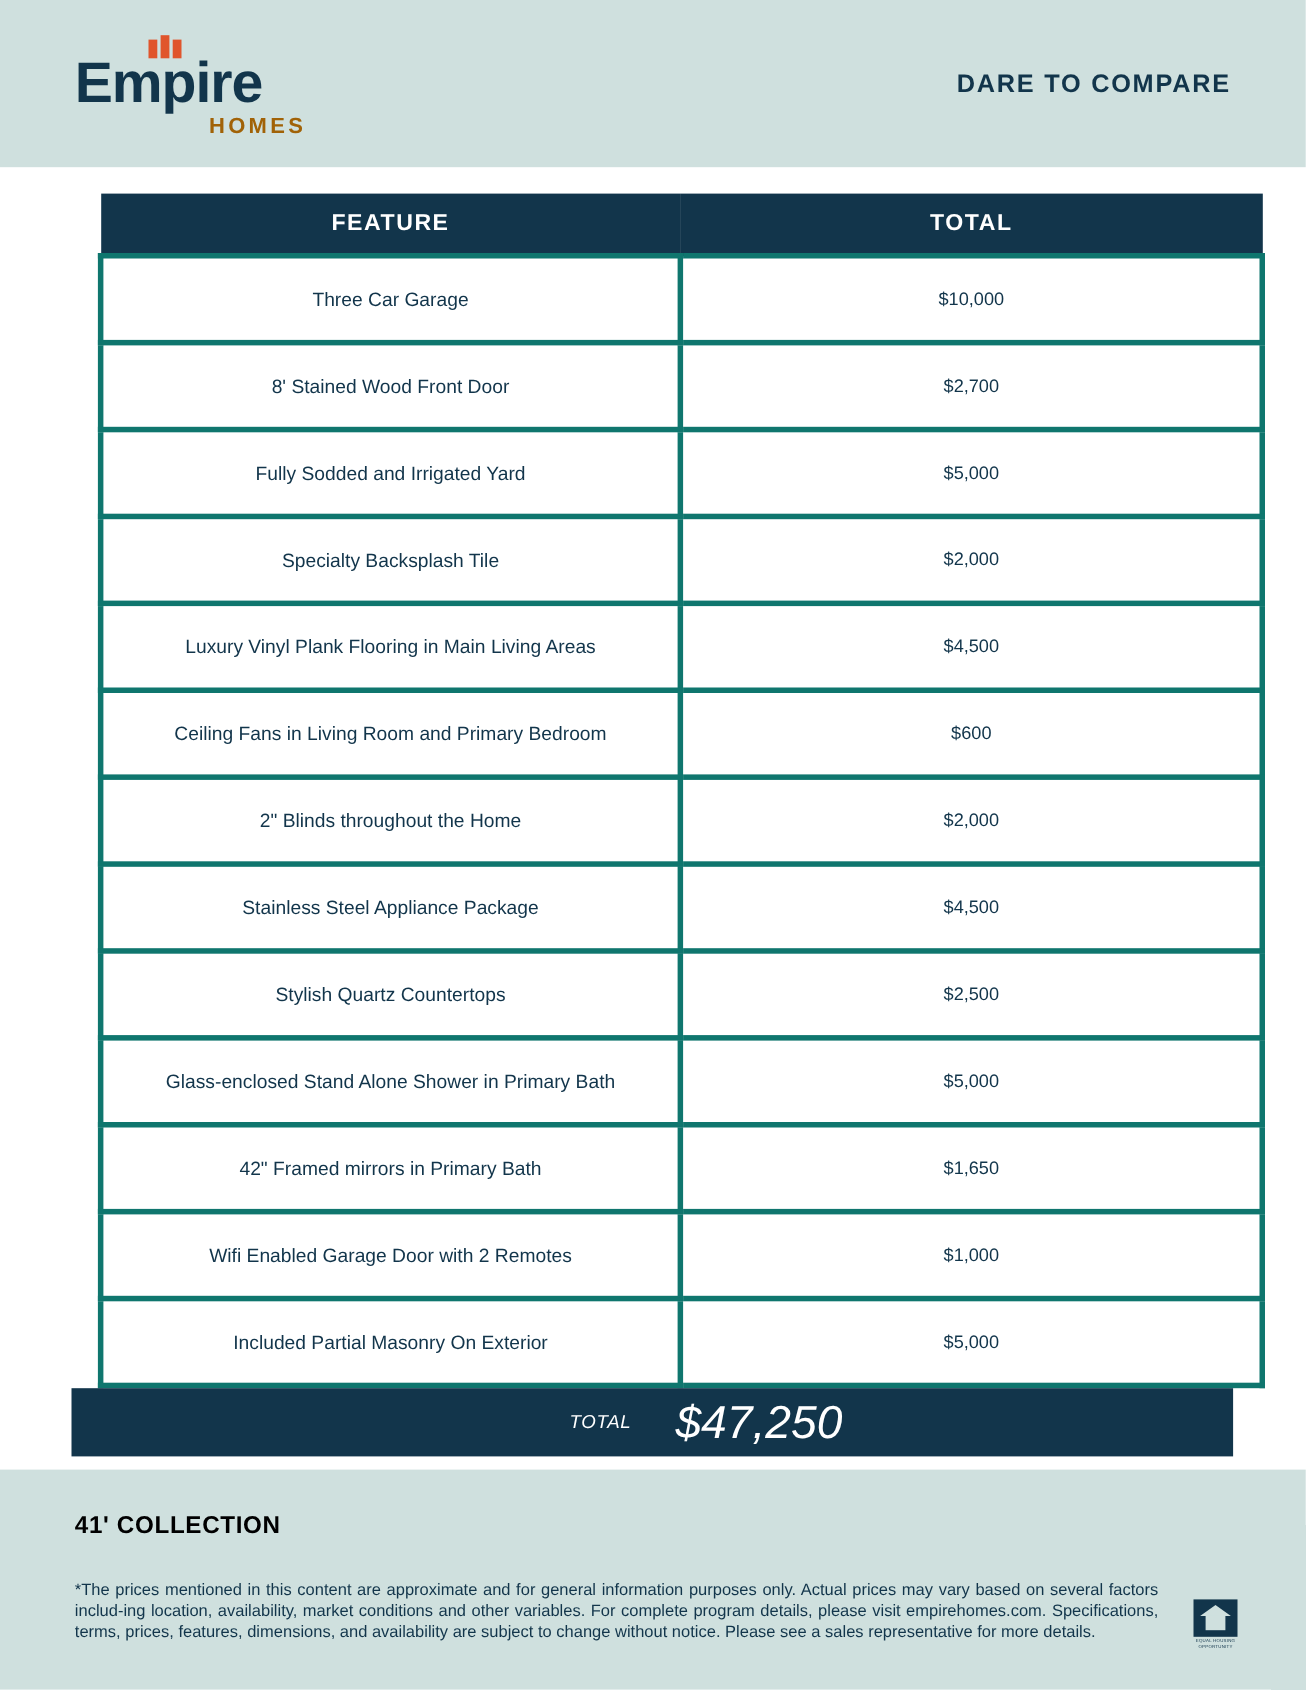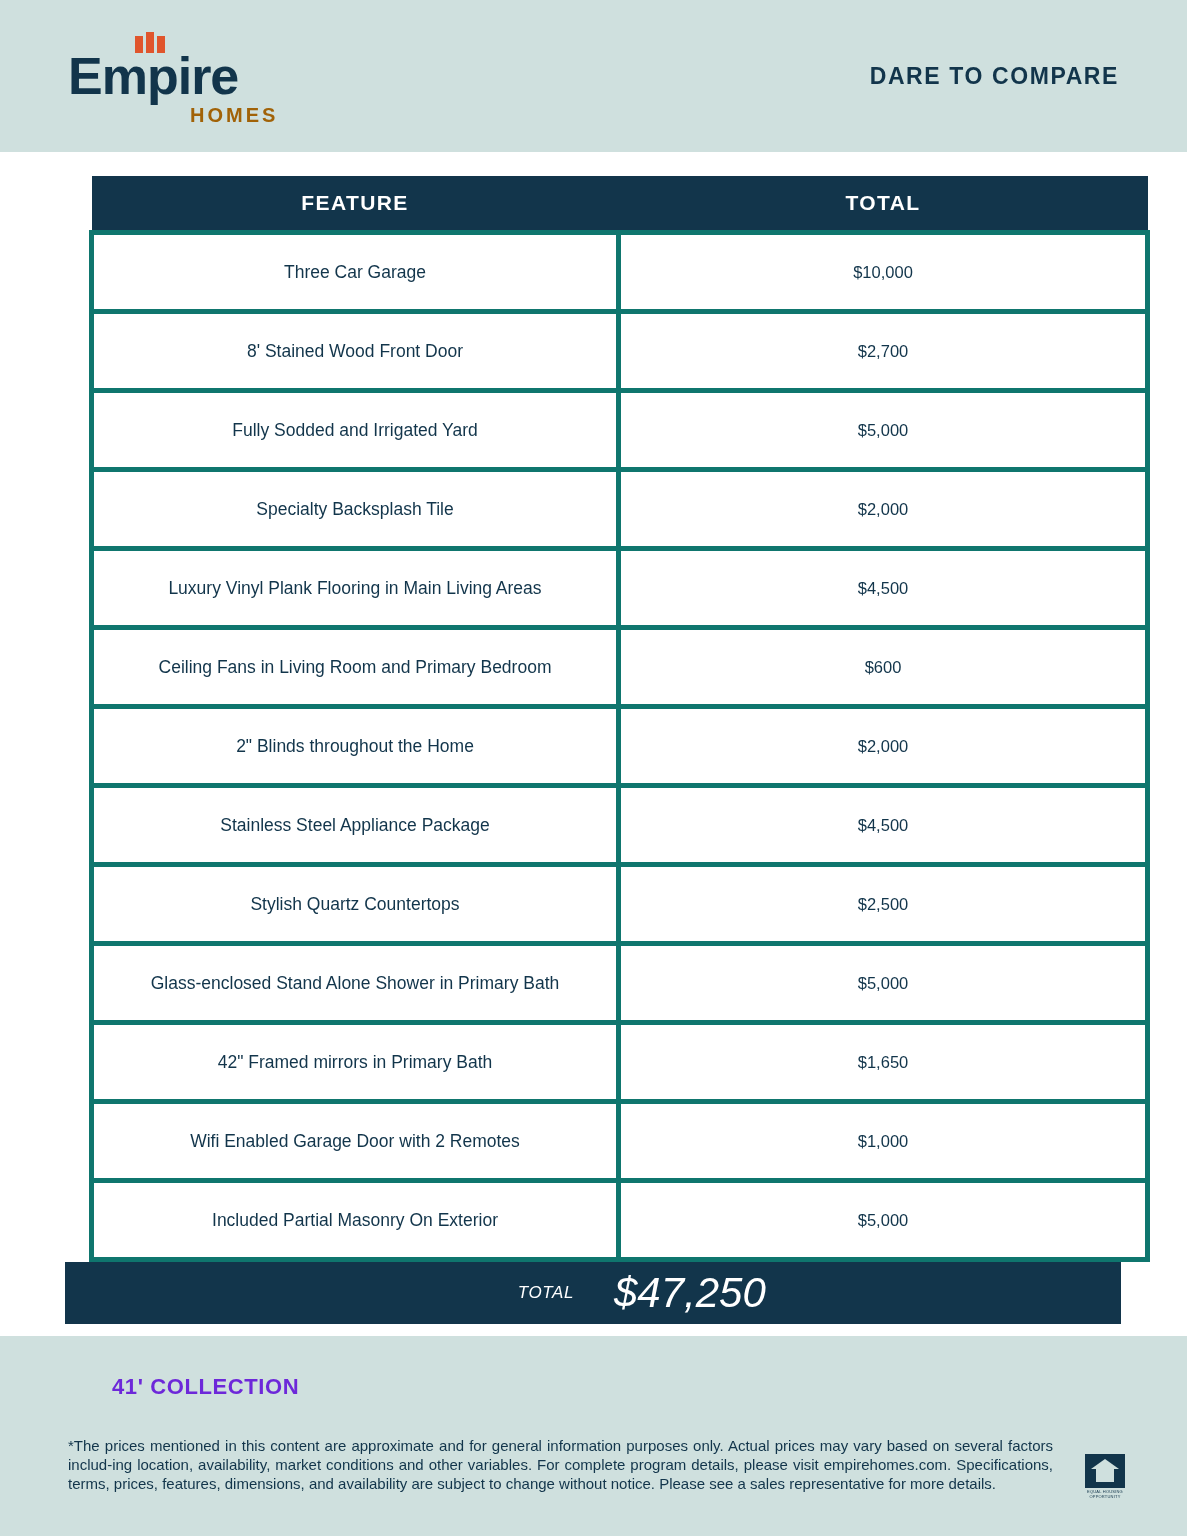--- a/index.html
+++ b/index.html
@@ -159,23 +159,22 @@
     width: 1187px;
     height: 200px;
     background: #cfe0de;
     box-sizing: border-box;
     padding: 38px 68px 0 68px;
   }
   .footer-title {
     font-size: 22px;
     font-weight: bold;
     letter-spacing: 0.6px;
-    color: #6d28d9;
+    color: #000000;
     margin-bottom: 36px;
-    margin-left: 44px;
   }
   .disclaimer {
     font-size: 15px;
     line-height: 19px;
     color: #12354b;
     text-align: justify;
     width: 985px;
   }
 
   .eho {

